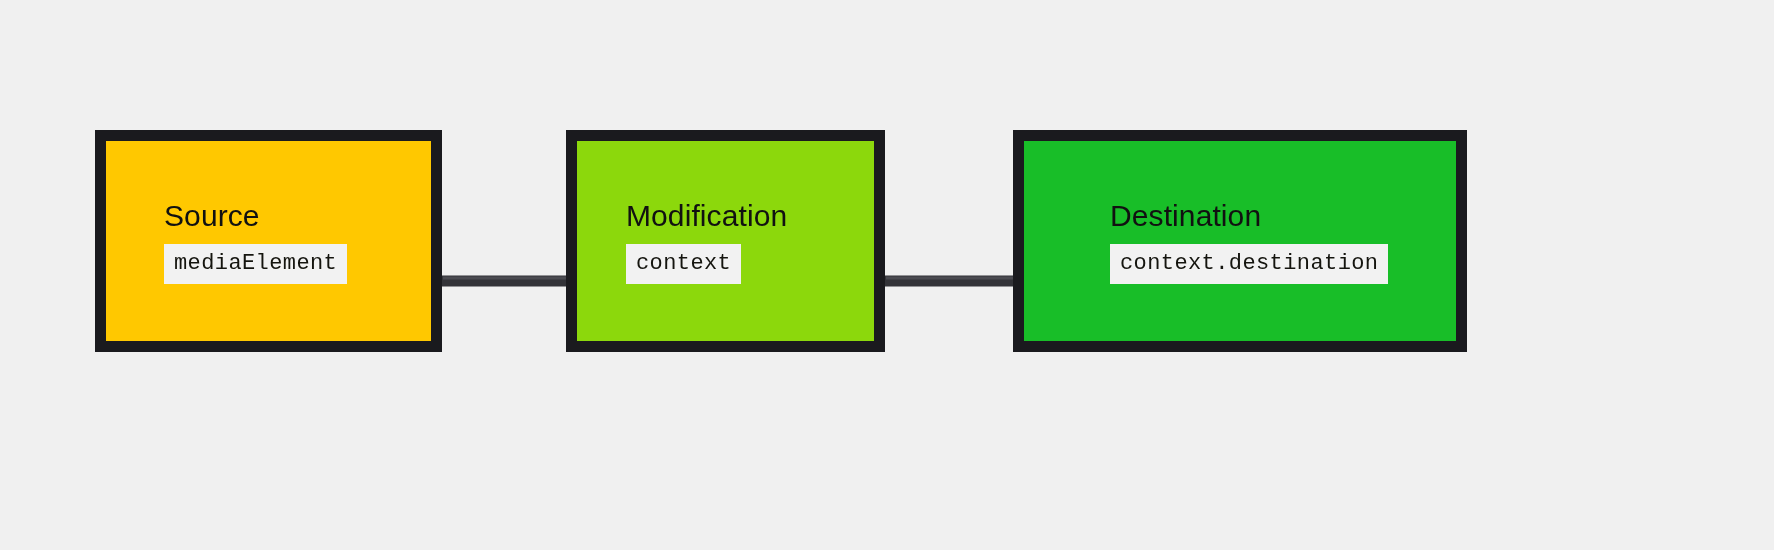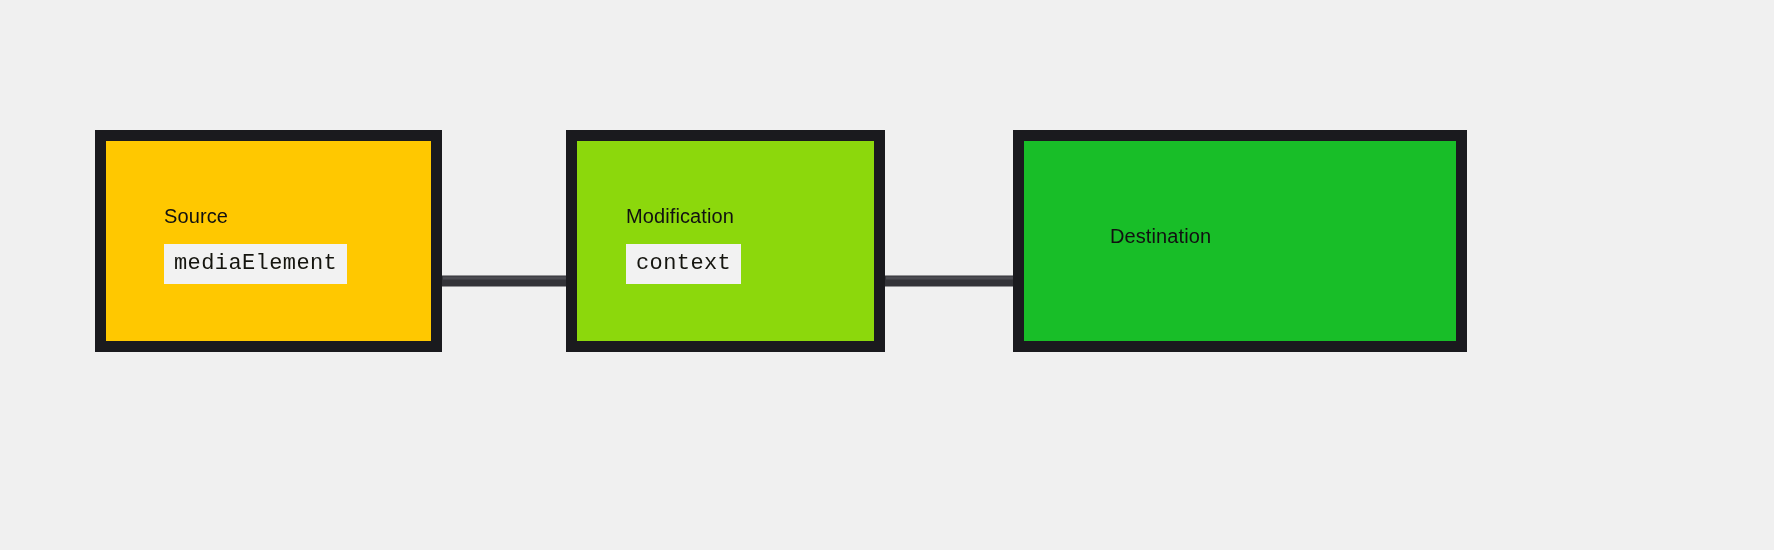--- a/index.html
+++ b/index.html
@@ -39,21 +39,21 @@
     padding-left: 58px;
     padding-right: 18px;
     box-sizing: border-box;
     display: flex;
     flex-direction: column;
     align-items: flex-start;
   }
 
   .node-title {
     font-family: "Liberation Sans", sans-serif;
-    font-size: 20px;
+    font-size: 30px;
     line-height: 34px;
     color: #111111;
     letter-spacing: 0.1px;
     white-space: nowrap;
     margin-bottom: 11px;
   }
 
   .node-code {
     font-family: "Liberation Mono", "DejaVu Sans Mono", monospace;
     font-size: 22px;
@@ -180,16 +180,17 @@
   <div class="node-box" id="node-modification" style="background: rgb(140, 216, 12); border-color: rgb(26, 26, 30);">
     <div class="node-inner">
       <div class="node-title">Modification</div>
       <div class="node-code">context</div>
     </div>
   </div>
 
   <div class="node-box" id="node-destination" style="background: rgb(24, 190, 40); border-color: rgb(26, 26, 30); padding-left: 37px;">
     <div class="node-inner">
       <div class="node-title">Destination</div>
+      <div class="node-code">context.destination</div>
     </div>
   </div>
 
 </div>
 
 </body></html>

